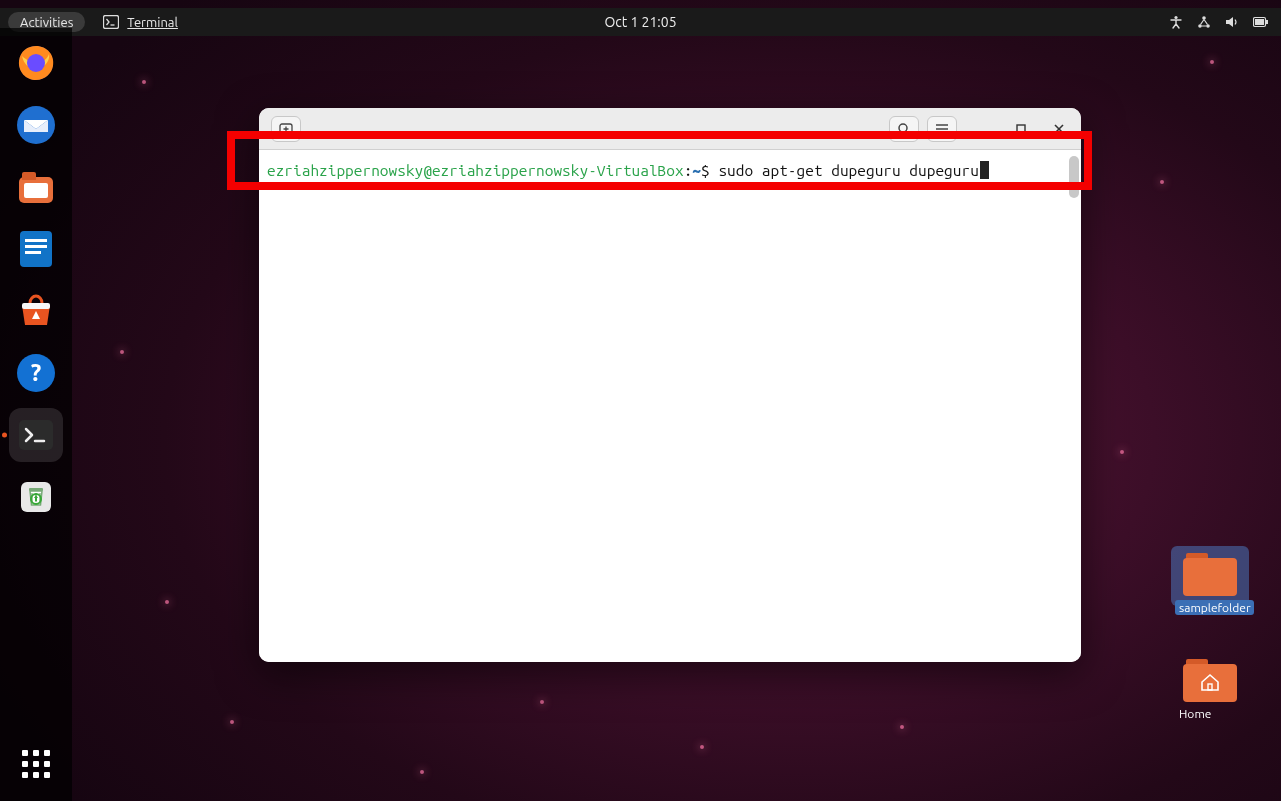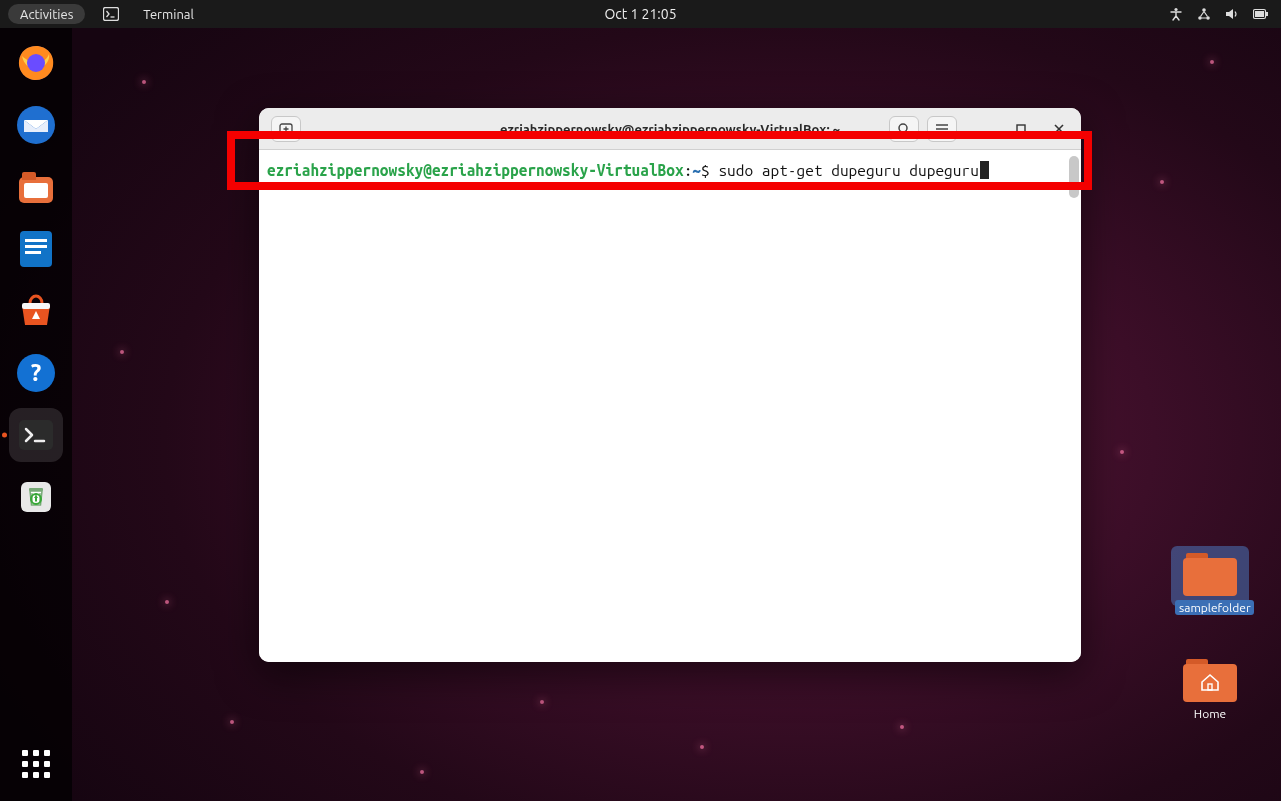--- a/index.html
+++ b/index.html
@@ -4,30 +4,30 @@
 <style>
   * { margin: 0; padding: 0; box-sizing: border-box; }
   html, body { width: 1281px; height: 801px; overflow: hidden; font-family: Ubuntu, sans-serif; }
   body {
     background: radial-gradient(ellipse 900px 600px at 62% 55%, #5a1838 0%, #3c0e28 40%, #230818 70%, #160511 100%);
     position: relative;
   }
 
   
   .topbar {
-    position: absolute; top: 0; left: 0; right: 0; height: 28px;
+    position: absolute; top: 8px; left: 0; right: 0; height: 28px;
     background: #1a1a1a; color: #e6e6e6;
     display: flex; align-items: center; justify-content: space-between;
     font-size: 13px; padding: 0 8px;
   }
   .topbar-left { display: flex; align-items: center; gap: 10px; }
   .topbar-activities {
     background: #3a3a3a; border-radius: 12px; padding: 3px 12px; cursor: pointer;
   }
-  .topbar-appindicator { display: flex; align-items: flex-start; gap: 24px; padding: 3px 8px; cursor: pointer; }
+  .topbar-appindicator { display: flex; align-items: flex-start; gap: 8px; padding: 3px 8px; cursor: pointer; text-decoration: underline; }
   .topbar-center { position: absolute; left: 50%; transform: translateX(-50%); font-size: 14px; color: #eee; }
   .topbar-right { display: flex; align-items: center; gap: 14px; padding-right: 4px; }
   .topbar-right svg, .topbar-appindicator svg { flex: none; }
 
   
   .dock {
     position: absolute; top: 28px; bottom: 0; left: 0; width: 72px;
     background: rgba(0,0,0,0.7);
     display: flex; flex-direction: column; align-items: center;
     padding-top: 8px; gap: 8px;
@@ -41,21 +41,21 @@
     content: ""; position: absolute; left: -7px; top: 50%; transform: translateY(-50%);
     width: 5px; height: 5px; border-radius: 50%; background: #e95420;
   }
   .dock-spacer { flex: 1; }
   .dock-icon { width: 44px; height: 44px; border-radius: 10px; display:flex; align-items:center; justify-content:center; }
   .apps-grid { display:grid; grid-template-columns:repeat(3,6px); grid-template-rows:repeat(3,6px); gap:5px; }
   .apps-grid span { background:#fff; border-radius:1px; }
 
   
   .desktop-icon {
-    position: absolute; width: 70px; text-align: center; color: #fff; font-size: 12px;
+    position: absolute; width: 70px; text-align: left; color: #fff; font-size: 12px;
     cursor: pointer;
   }
   .desktop-icon .folder {
     width: 54px; height: 44px; margin: 0 auto 4px; position: relative;
   }
   .folder-body {
     position:absolute; inset:6px 0 0 0; background:#e86f3b; border-radius:4px;
   }
   .folder-tab {
     position:absolute; top:1px; left:3px; width:22px; height:9px; background:#d45a28; border-radius:2px 2px 0 0;
@@ -94,21 +94,21 @@
     font-weight:600;
   }
   .terminal-body {
     position:absolute; top:42px; bottom:0; left:0; right:0; background:#ffffff;
     font-family: "Ubuntu Mono","DejaVu Sans Mono", monospace; font-size:15.5px; line-height:22px;
     padding: 10px 8px 8px 8px; color:#111;
   }
   .terminal-body .scrollbar {
     position:absolute; right:2px; top:6px; width:10px; height:42px; background:#c8c8c8; border-radius:5px;
   }
-  .prompt-user { color:#2aa34a; font-weight:700; }
+  .prompt-user { color:#2aa34a; font-weight:400; }
   .prompt-path { color:#2a6fb0; font-weight:600; }
   .term-cursor {
     display:inline-block; width:9px; height:18px; background:#222; vertical-align:-3px; margin-left:1px;
   }
 
   
   .highlight-rect {
     position:absolute; border:8px solid #f40000; pointer-events:none;
   }
 
@@ -273,21 +273,20 @@
   <div class="terminal-titlebar">
     <div class="tb-left">
       <div class="tb-btn">
         <svg width="14" height="14" viewBox="0 0 14 14">
             <rect x="1" y="2" width="12" height="10" rx="2" fill="none" stroke="#444" stroke-width="1.3"></rect>
             <line x1="7" y1="4.5" x2="7" y2="9.5" stroke="#444" stroke-width="1.3"></line>
             <line x1="4.5" y1="7" x2="9.5" y2="7" stroke="#444" stroke-width="1.3"></line>
           </svg>
       </div>
     </div>
-    <div class="tb-title">ezriahzippernowsky@ezriahzippernowsky-VirtualBox: ~</div>
     <div class="tb-right">
       <div class="tb-btn">
         <svg width="14" height="14" viewBox="0 0 14 14">
             <circle cx="6" cy="6" r="4" fill="none" stroke="#444" stroke-width="1.5"></circle>
             <line x1="9" y1="9" x2="12.5" y2="12.5" stroke="#444" stroke-width="1.5"></line>
           </svg>
       </div>
       <div class="tb-btn">
         <svg width="14" height="12" viewBox="0 0 14 12">
             <line x1="1" y1="2" x2="13" y2="2" stroke="#444" stroke-width="1.6"></line>

